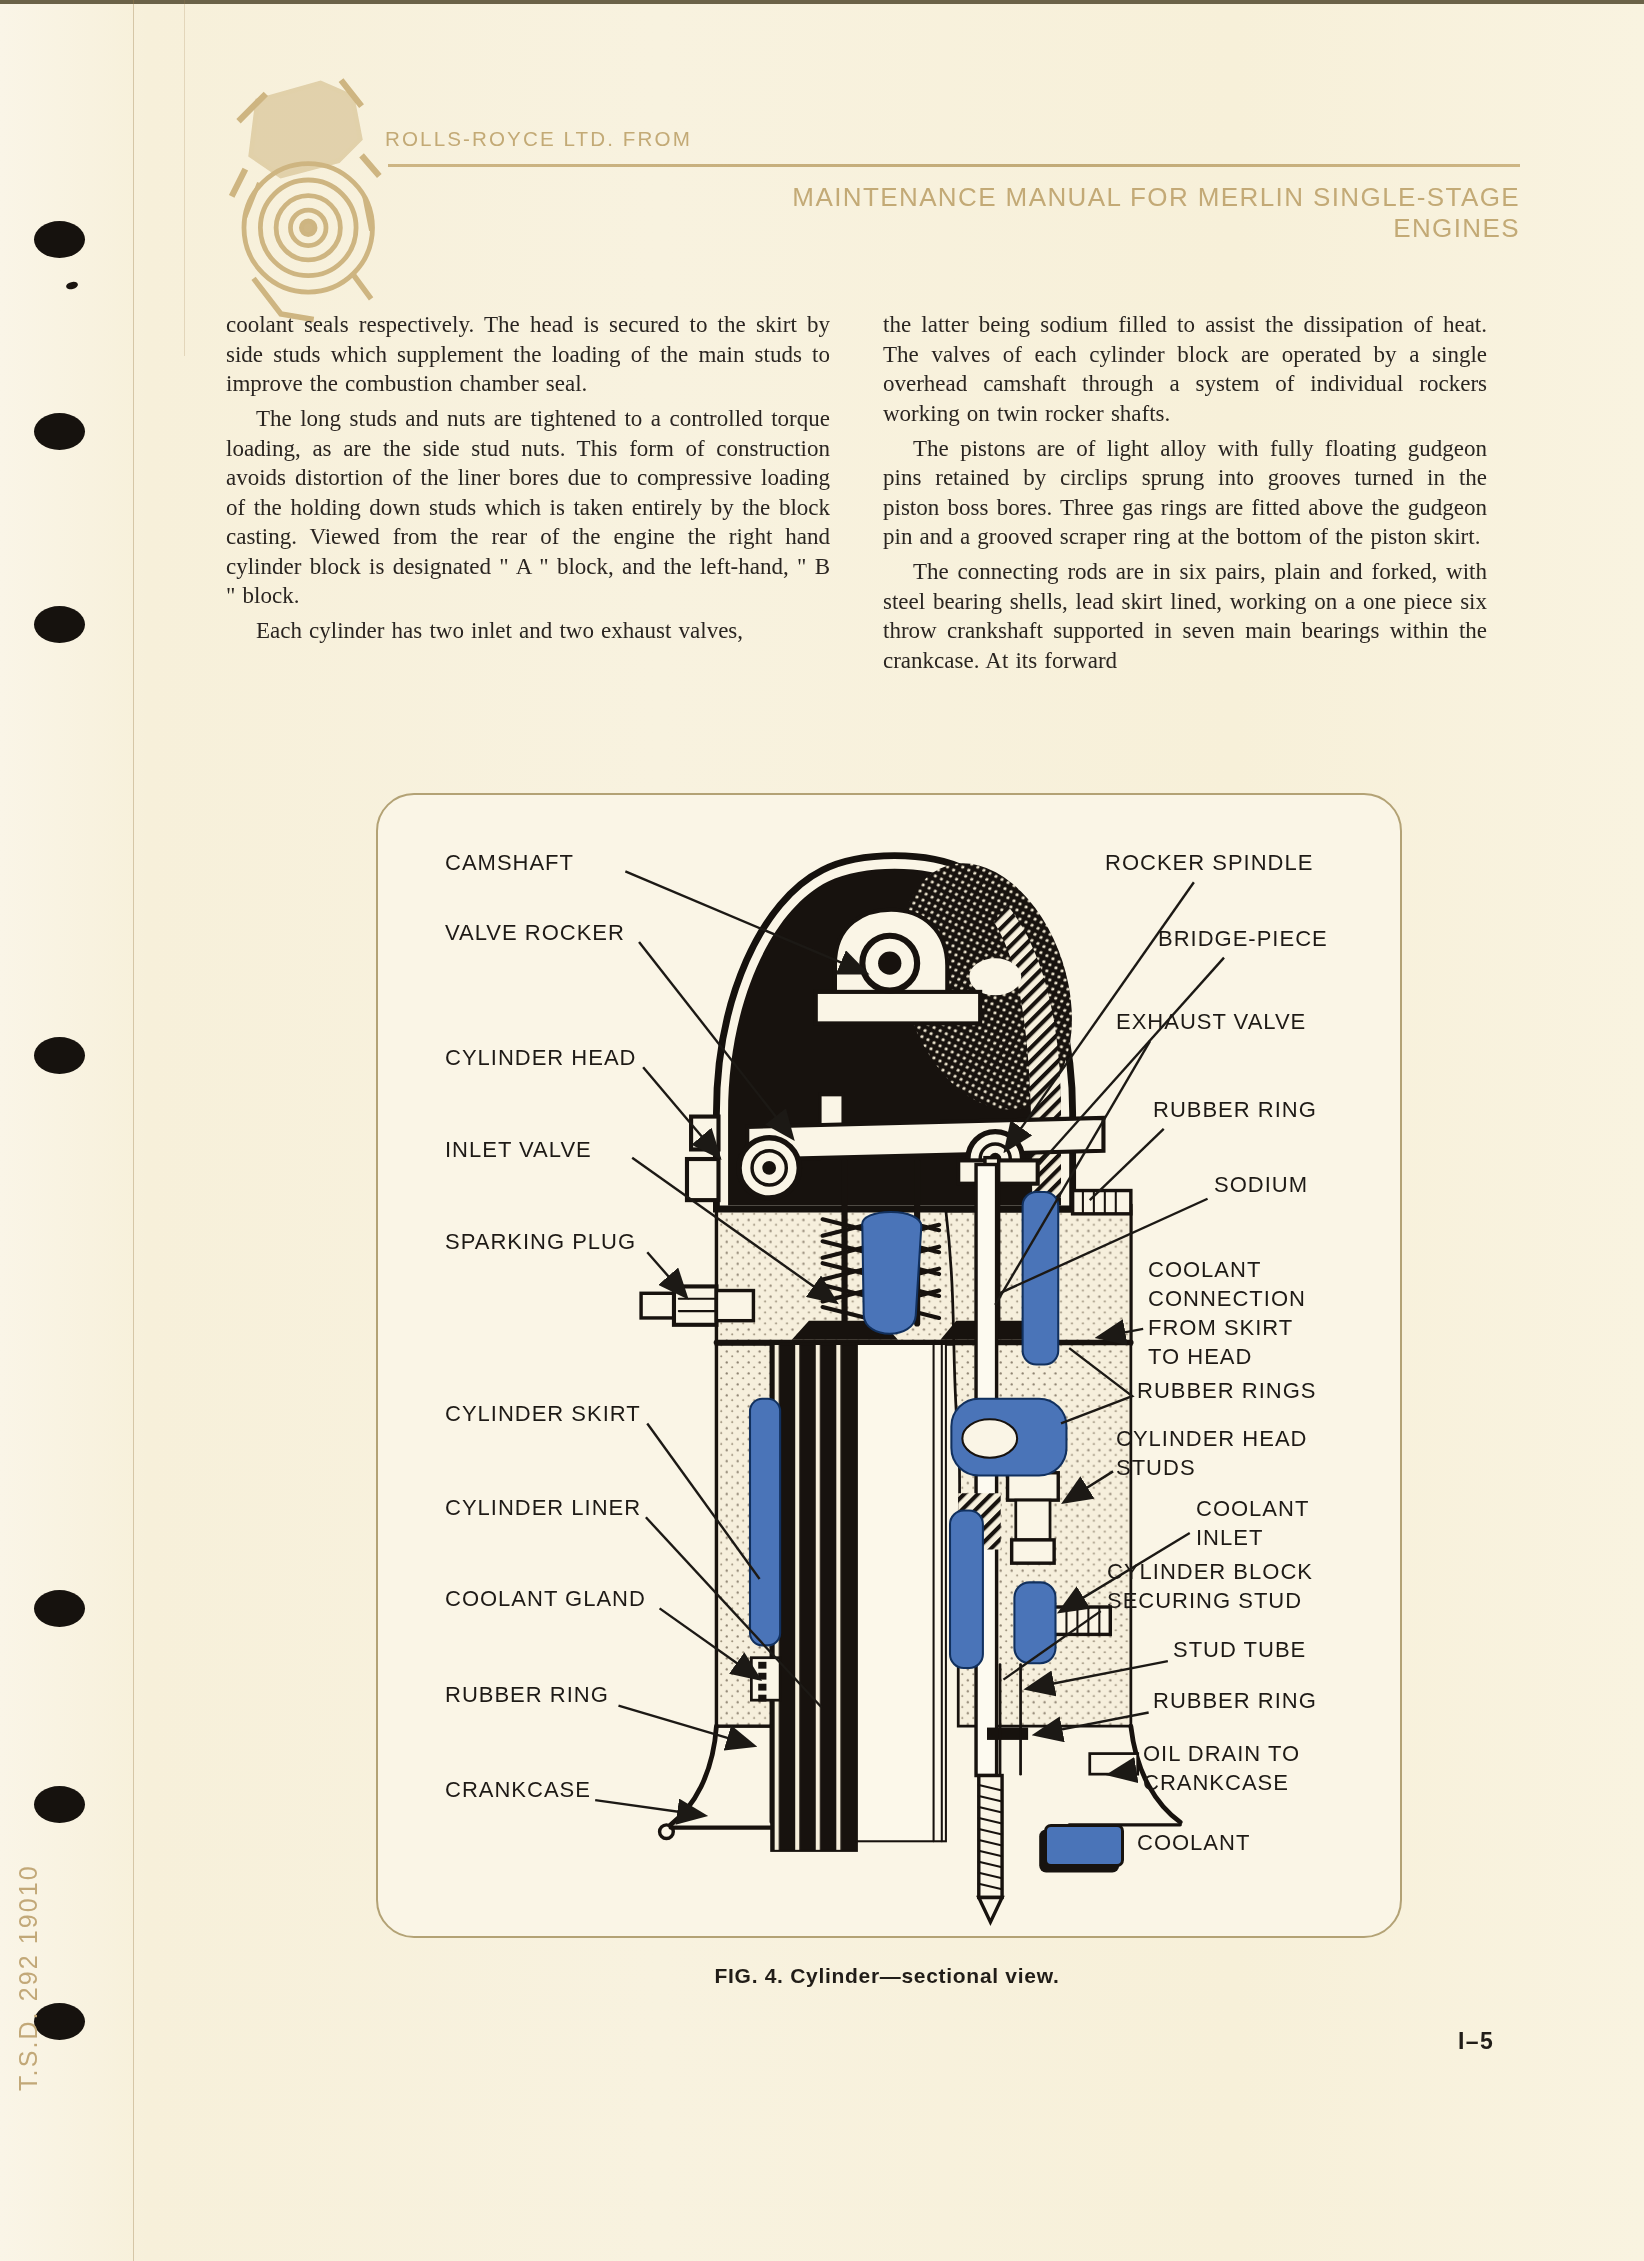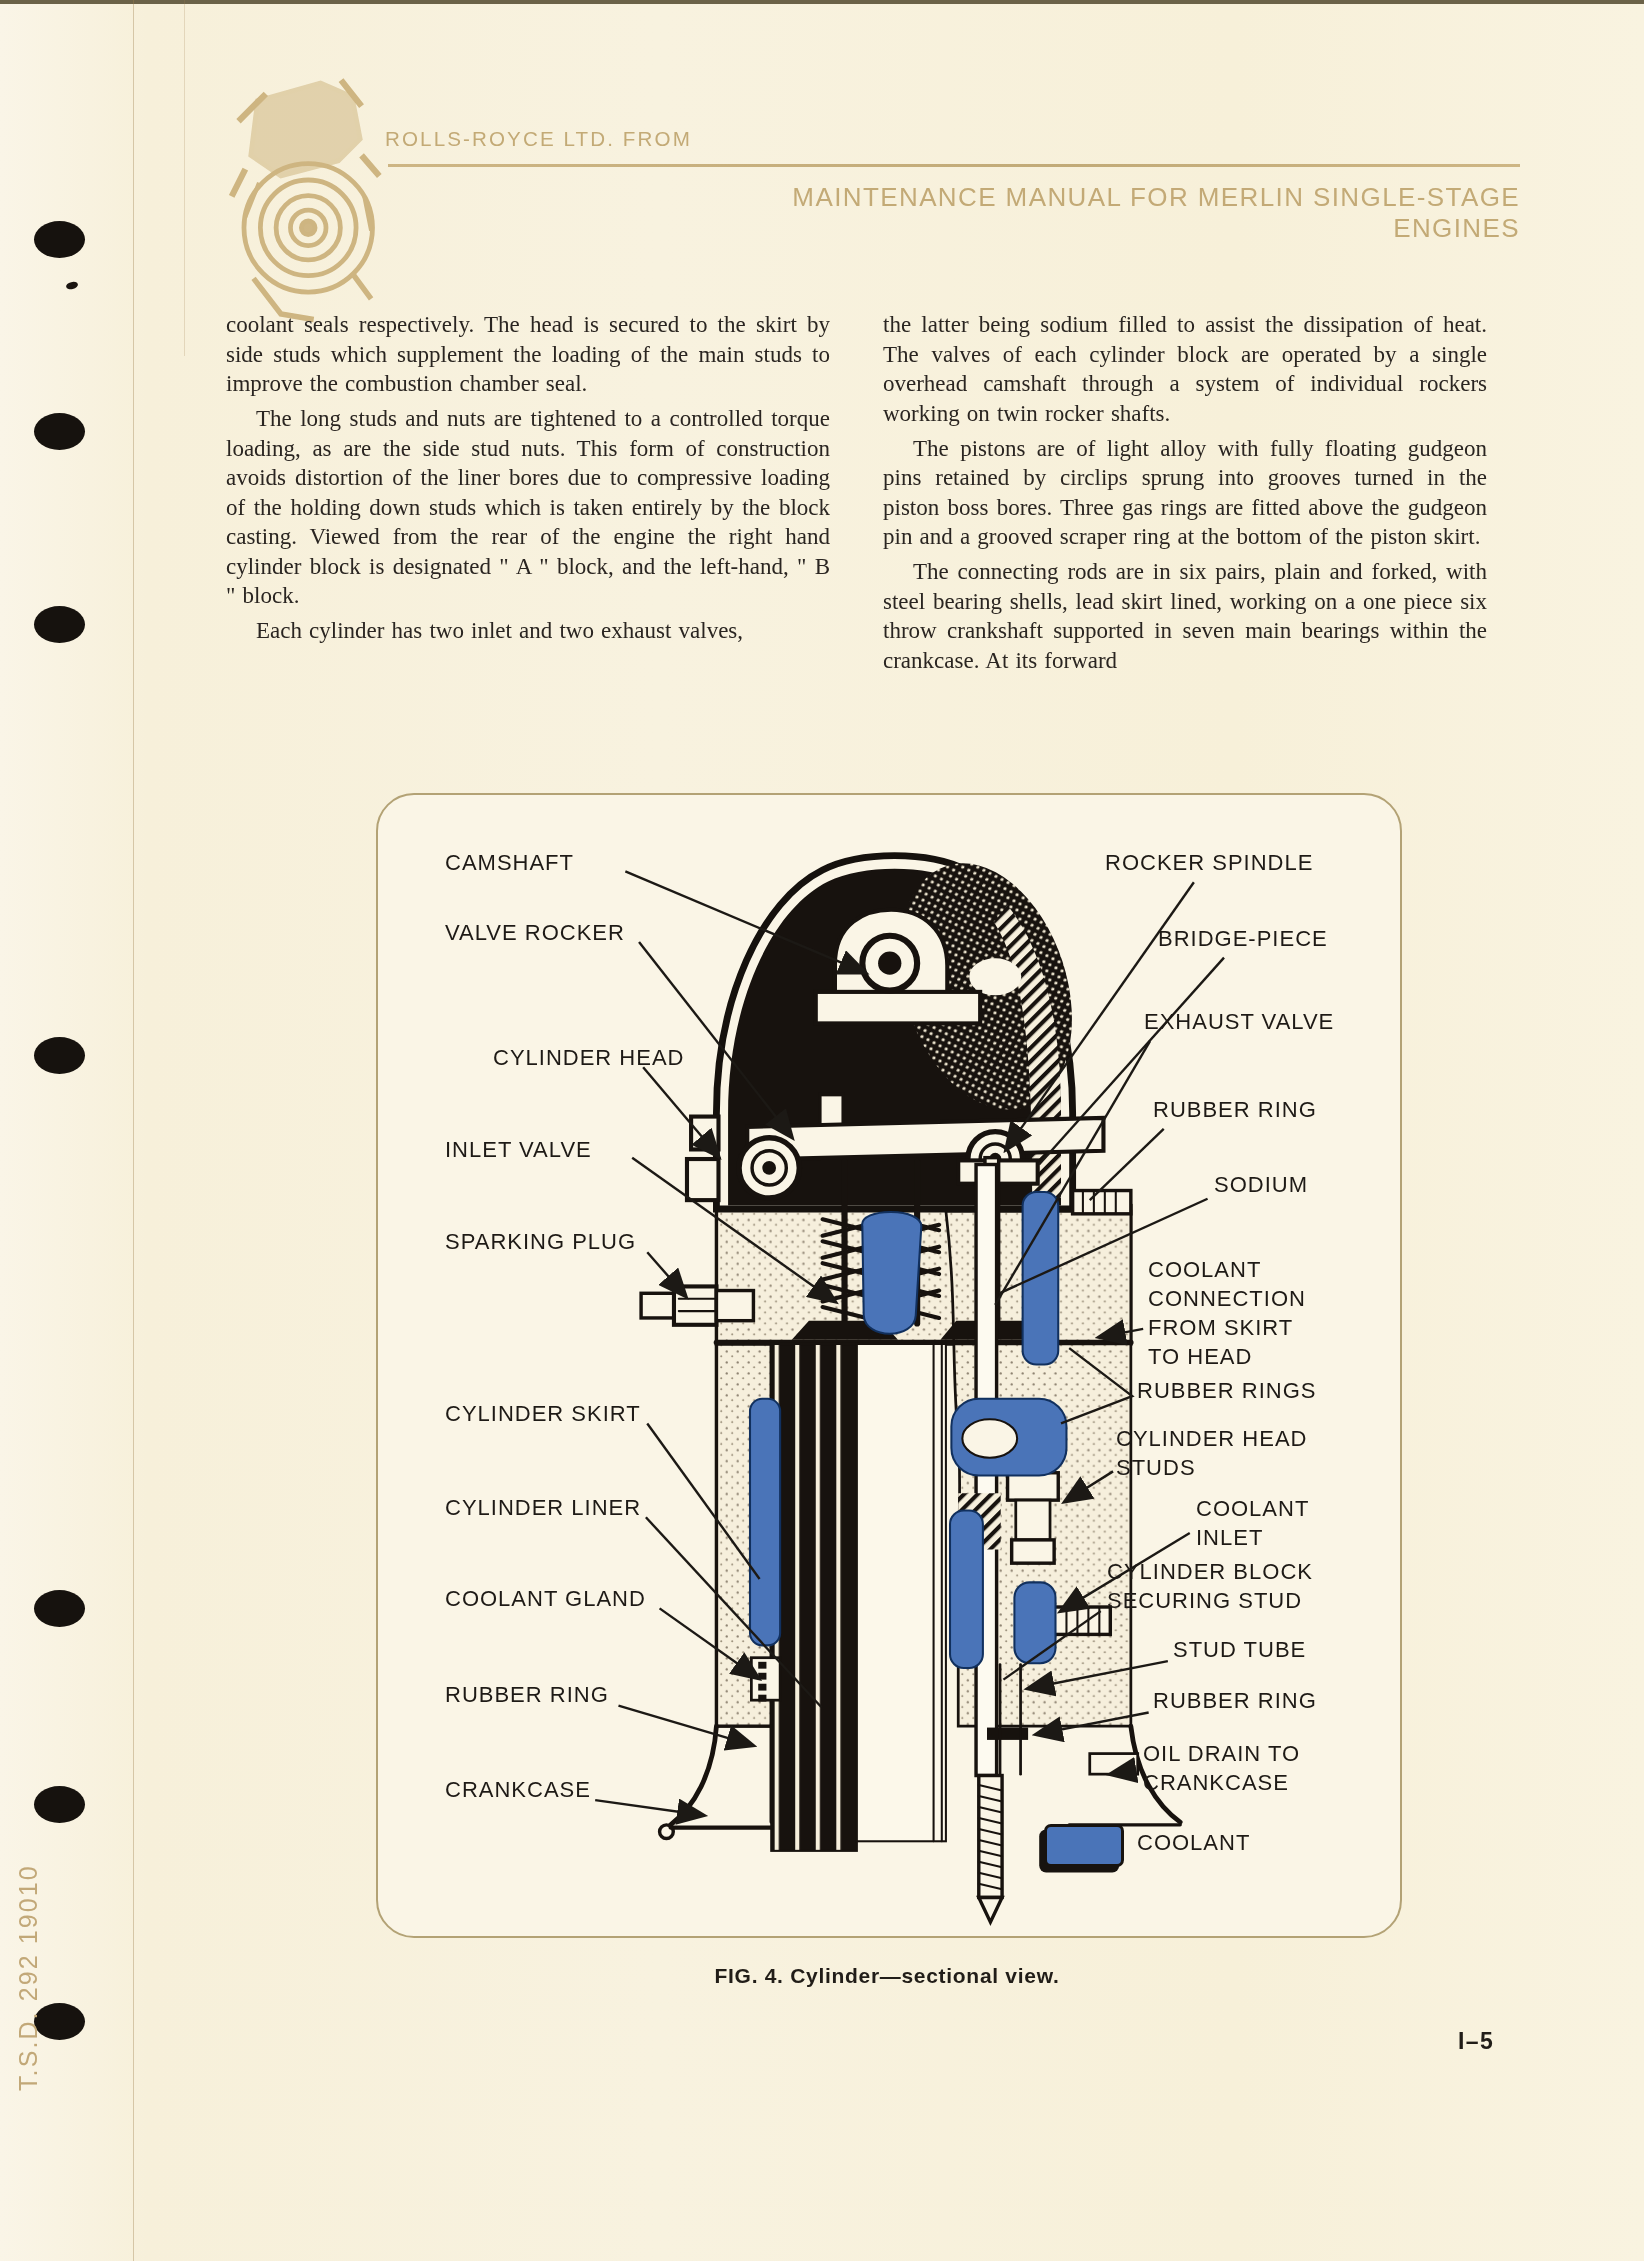--- a/index.html
+++ b/index.html
@@ -264,32 +264,32 @@
       <line x1="1736" y1="2238" x2="1548" y2="2352" marker-end="url(#arr)"></line>
       <line x1="1606" y1="2352" x2="1464" y2="2452"></line>
       <line x1="1704" y1="2425" x2="1500" y2="2465" marker-end="url(#arr)"></line>
       <line x1="1676" y1="2500" x2="1512" y2="2532" marker-end="url(#arr)"></line>
       <line x1="1658" y1="2584" x2="1620" y2="2590" marker-end="url(#arr)"></line>
     </g>
   </svg>
 
   <div class="fig-label" style="left:445px;top:848px;">CAMSHAFT</div>
   <div class="fig-label" style="left:445px;top:918px;">VALVE ROCKER</div>
-  <div class="fig-label" style="left:445px;top:1043px;margin-left:48px;">CYLINDER HEAD</div>
+  <div class="fig-label" style="left:445px;top:1043px;">CYLINDER HEAD</div>
   <div class="fig-label" style="left:445px;top:1135px;">INLET VALVE</div>
   <div class="fig-label" style="left:445px;top:1227px;">SPARKING PLUG</div>
   <div class="fig-label" style="left:445px;top:1399px;">CYLINDER SKIRT</div>
   <div class="fig-label" style="left:445px;top:1493px;">CYLINDER LINER</div>
   <div class="fig-label" style="left:445px;top:1584px;">COOLANT GLAND</div>
   <div class="fig-label" style="left:445px;top:1680px;">RUBBER RING</div>
   <div class="fig-label" style="left:445px;top:1775px;">CRANKCASE</div>
 
   <div class="fig-label" style="left:1105px;top:848px;">ROCKER SPINDLE</div>
   <div class="fig-label" style="left:1158px;top:924px;">BRIDGE-PIECE</div>
-  <div class="fig-label" style="left:1144px;top:1007px;">EXHAUST VALVE</div>
+  <div class="fig-label" style="left:1116px;top:1007px;">EXHAUST VALVE</div>
   <div class="fig-label" style="left:1153px;top:1095px;">RUBBER RING</div>
   <div class="fig-label" style="left:1214px;top:1170px;">SODIUM</div>
   <div class="fig-label" style="left:1148px;top:1255px;width:171px;">COOLANT CONNECTION FROM SKIRT TO HEAD</div>
   <div class="fig-label" style="left:1137px;top:1376px;">RUBBER RINGS</div>
   <div class="fig-label" style="left:1116px;top:1424px;width:206px;">CYLINDER HEAD STUDS</div>
   <div class="fig-label" style="left:1196px;top:1494px;width:123px;">COOLANT INLET</div>
   <div class="fig-label" style="left:1107px;top:1557px;width:226px;">CYLINDER BLOCK SECURING STUD</div>
   <div class="fig-label" style="left:1173px;top:1635px;">STUD TUBE</div>
   <div class="fig-label" style="left:1153px;top:1686px;">RUBBER RING</div>
   <div class="fig-label" style="left:1143px;top:1739px;width:192px;">OIL DRAIN TO CRANKCASE</div>

